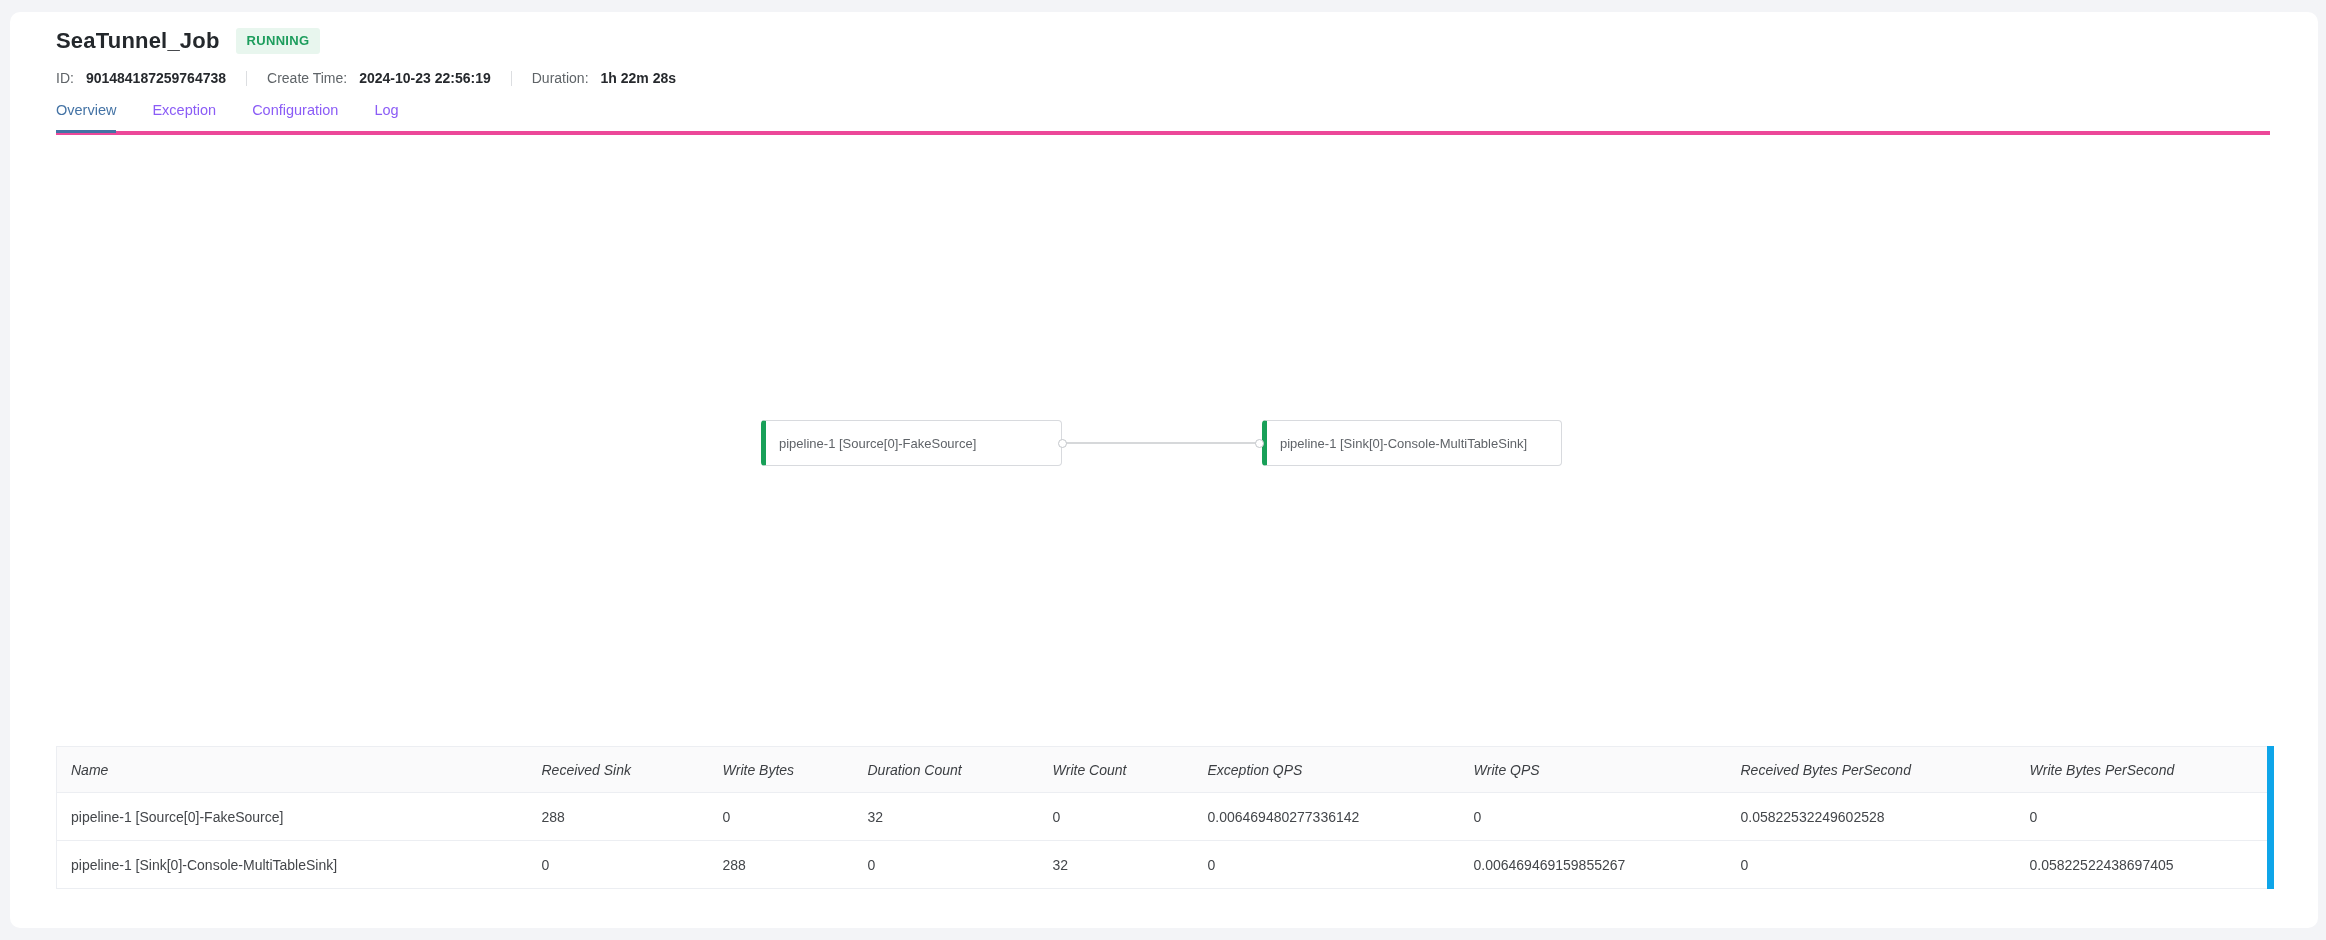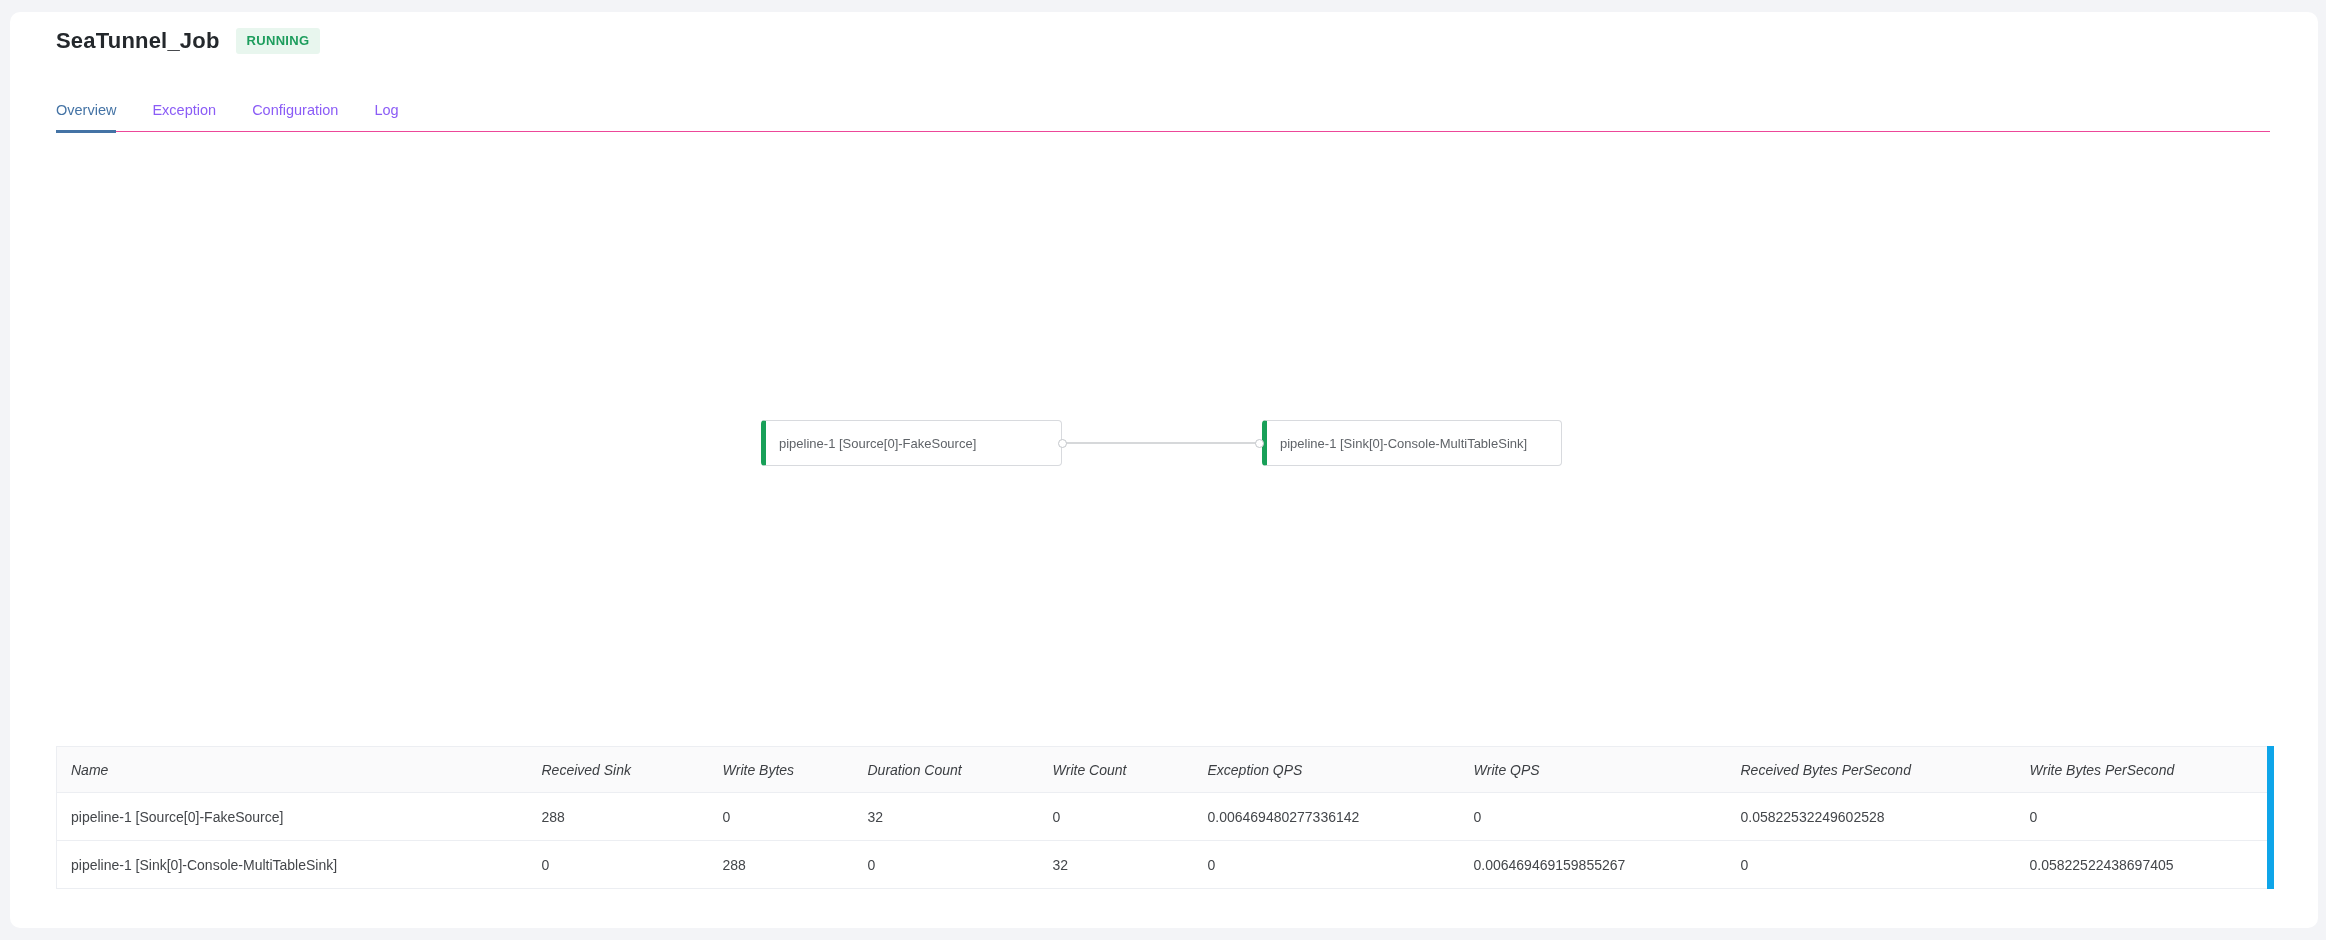--- a/index.html
+++ b/index.html
@@ -31,21 +31,21 @@
     position:absolute; left:46px; top:58px;
     display:flex; align-items:center; font-size:14px; line-height:17px;
   }
   .meta-label { color:#5f6468; }
   .meta-value { color:#26292d; font-weight:700; margin-left:12px; }
   .meta-sep { width:1px; height:15px; background:#dcdee1; margin:0 20px; }
   
   .tabs-wrap {
     position:absolute; left:46px; top:90px; width:2214px;
     display:flex; gap:36px;
-    border-bottom:1px solid #ec4899;
+    border-bottom:4px solid #ec4899;
   }
   .tab {
     font-size:14.5px; color:#8b5cf6; line-height:17px;
     padding-bottom:11px; margin-bottom:-2px;
     border-bottom:3px solid transparent;
     cursor:pointer;
   }
   .tab.active { color:#4473a5; border-bottom-color:#4473a5; }
   
   .dag-canvas { position:absolute; left:0; top:122px; width:2308px; height:610px; }
@@ -97,20 +97,30 @@
 </head>
 <body>
 
 <div class="card">
 
   <div class="title-row">
     <span class="job-title">SeaTunnel_Job</span>
     <span class="status-badge">RUNNING</span>
   </div>
 
+  <div class="meta-row">
+    <span class="meta-label">ID:</span>
+    <span class="meta-value">901484187259764738</span>
+    <span class="meta-sep"></span>
+    <span class="meta-label">Create Time:</span>
+    <span class="meta-value">2024-10-23 22:56:19</span>
+    <span class="meta-sep"></span>
+    <span class="meta-label">Duration:</span>
+    <span class="meta-value">1h 22m 28s</span>
+  </div>
 
   <div class="tabs-wrap">
     <span class="tab active">Overview</span>
     <span class="tab">Exception</span>
     <span class="tab">Configuration</span>
     <span class="tab">Log</span>
   </div>
 
   <div class="dag-canvas">
     <div class="dag-edge"></div>

